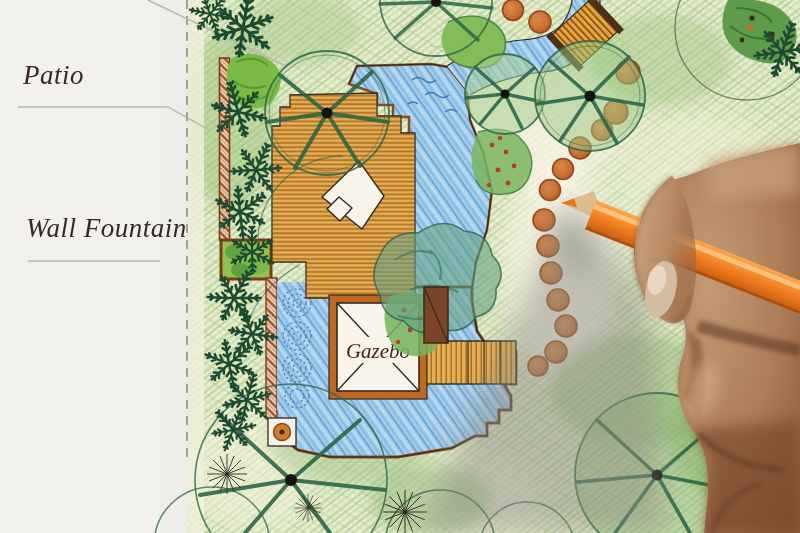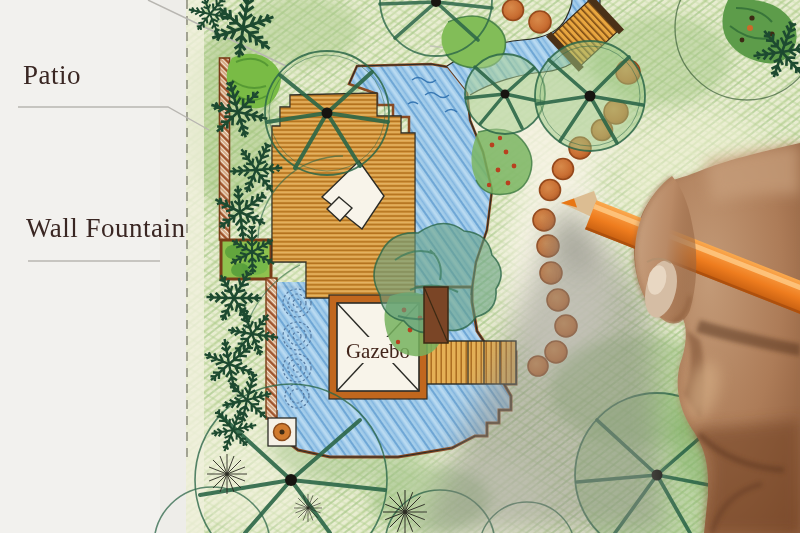--- a/index.html
+++ b/index.html
@@ -1,16 +1,16 @@
 <!DOCTYPE html>
 <html><head>
 <meta charset="utf-8">
 <style>
 html,body{margin:0;padding:0;}
-#stage{position:relative;width:800px;height:533px;overflow:hidden;background:#f2f1ee;font-family:"Liberation Serif",serif;}
+#stage{position:relative;width:800px;height:533px;overflow:hidden;background:#f2f1ee;font-family:"Liberation Serif",serif;font-style:italic;}
 svg{display:block;}
 </style>
 </head>
 <body>
 <div id="stage">
 <svg width="800" height="533" viewBox="0 0 800 533" xmlns="http://www.w3.org/2000/svg">
 <defs>
 <pattern id="grass" width="16" height="16" patternUnits="userSpaceOnUse" patternTransform="rotate(-38)">
   <rect width="16" height="16" fill="#e9edd2"></rect>
   <line x1="0" y1="3" x2="16" y2="3" stroke="#b8d295" stroke-width="2.6" opacity="0.8"></line>

